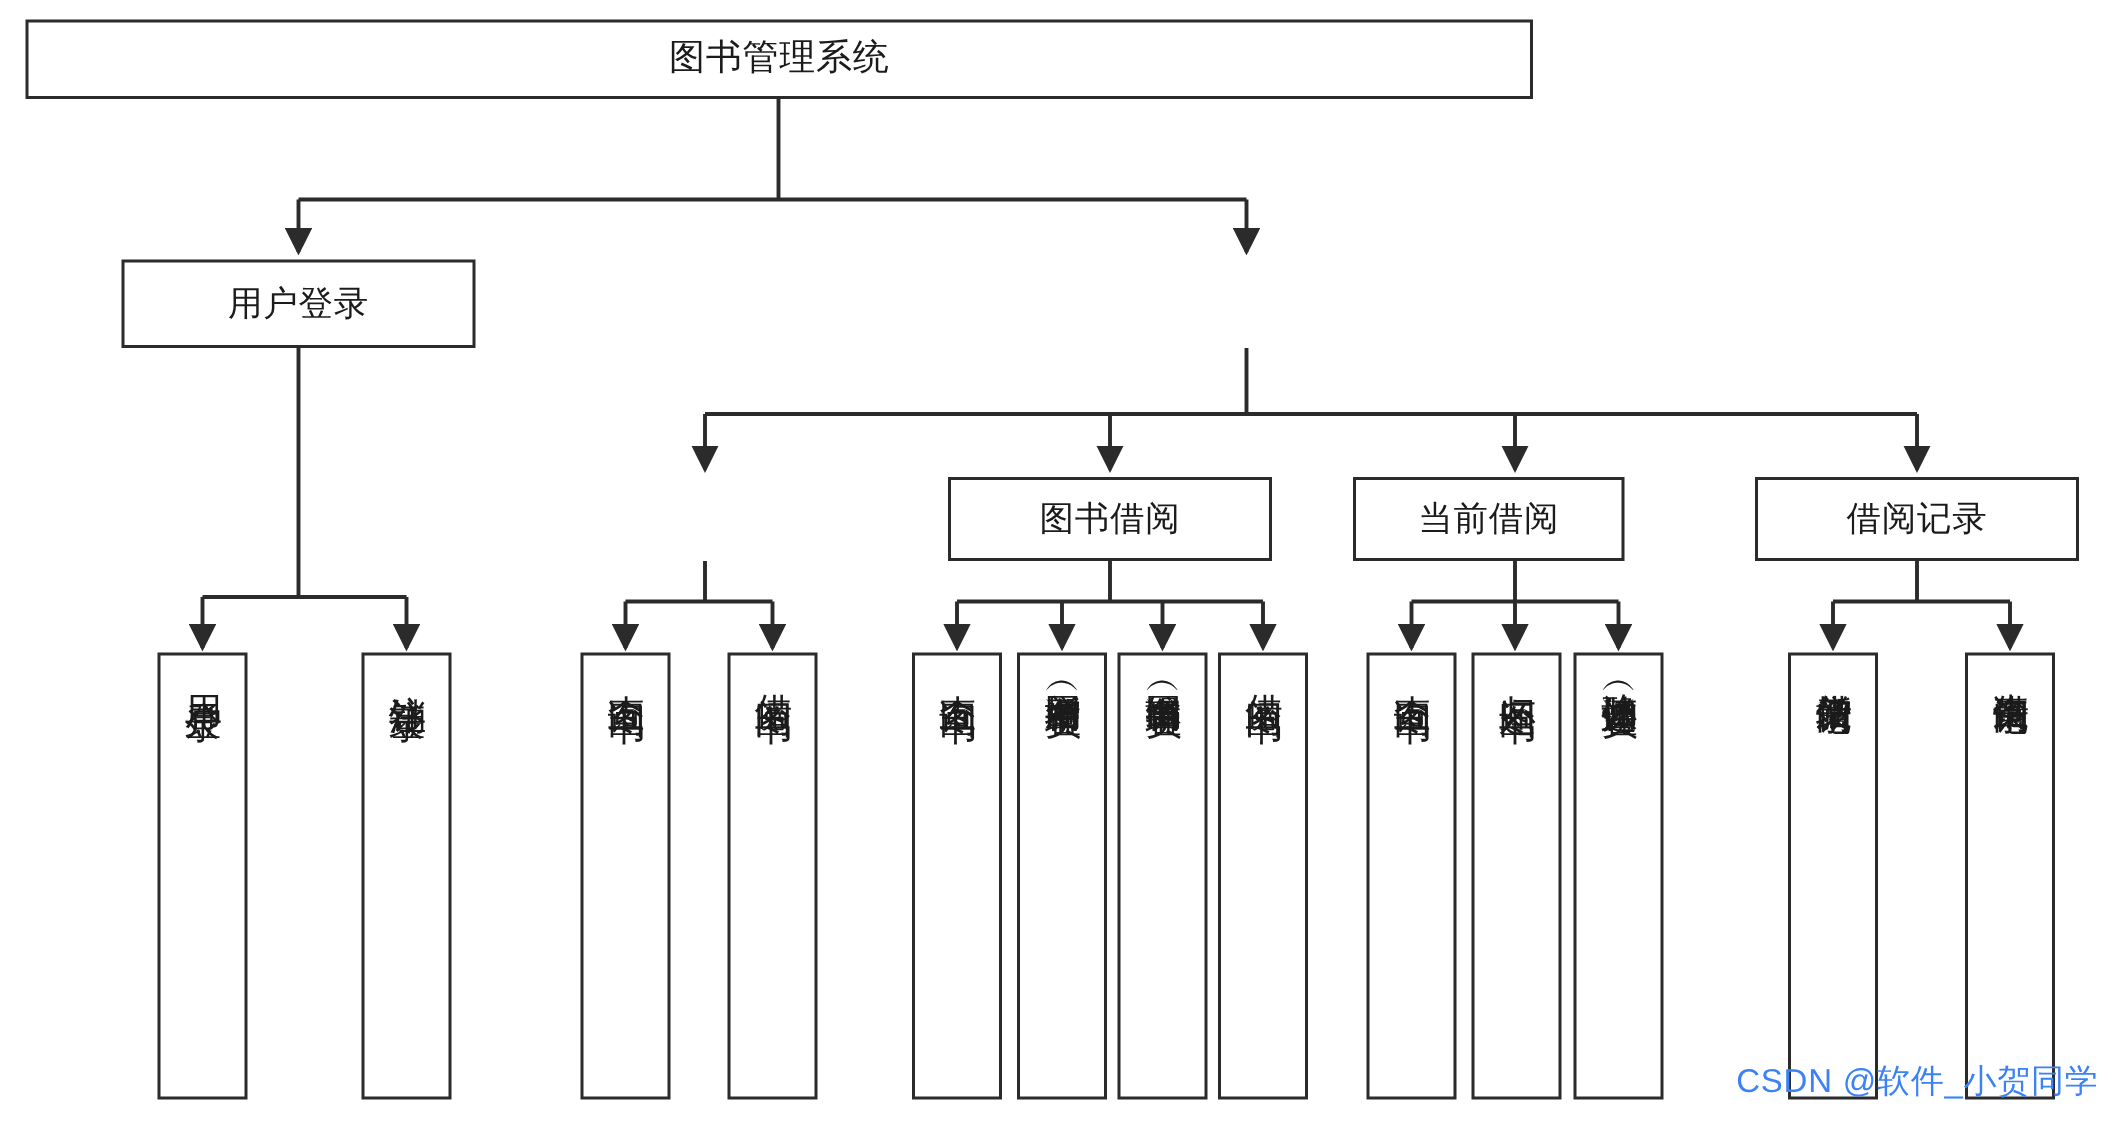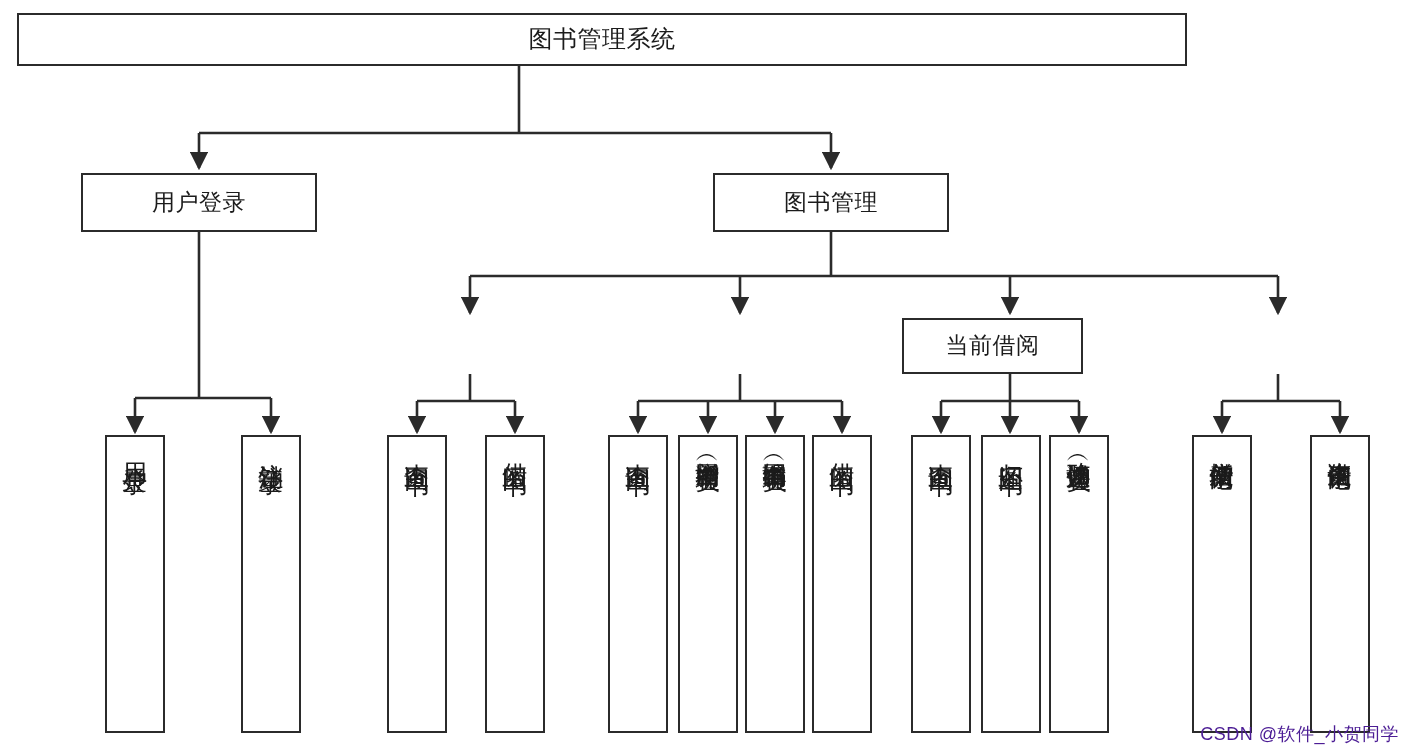--- a/index.html
+++ b/index.html
@@ -63,23 +63,23 @@
     letter-spacing: 3px;
     white-space: normal;
   }
   .v-node.tight .lbl {
     font-size: 24px;
     letter-spacing: 1px;
   }
   #watermark {
     position: absolute;
     right: 6px;
-    bottom: 1px;
-    font-size: 18px;
-    color: #4c1d95;
+    bottom: 11px;
+    font-size: 22px;
+    color: #3b82f6;
     letter-spacing: 0.5px;
     white-space: nowrap;
     user-select: none;
   }
 </style>
 </head>
 <body>
 
 <div id="canvas">
 
@@ -127,38 +127,41 @@
       <path d="M 1079 401 L 1079 432" marker-end="url(#arrow)"></path>
 
       <path d="M 1278 374 L 1278 401"></path>
       <path d="M 1222 401 L 1340 401"></path>
       <path d="M 1222 401 L 1222 432" marker-end="url(#arrow)"></path>
       <path d="M 1340 401 L 1340 432" marker-end="url(#arrow)"></path>
 
     </g>
   </svg>
 
-  <div class="node h-node root" style="left:17px; top:13px; width:1170px; height:53px;">
+  <div class="node h-node root" style="left:17px; top:13px; width:1005px; height:53px;">
     <span class="lbl">图书管理系统</span>
   </div>
 
   <div class="node h-node" style="left:81px; top:173px; width:236px; height:59px;">
     <span class="lbl">用户登录</span>
   </div>
 
-  <div class="node h-node" style="left:713px; top:173px; width:236px; height:59px;">
-    <span class="lbl">图书管理</span>
-  </div>
-
-
+
+
+  <div class="node h-node" style="left:632px; top:318px; width:216px; height:56px;">
+    <span class="lbl">图书借阅</span>
+  </div>
 
   <div class="node h-node" style="left:902px; top:318px; width:181px; height:56px;">
     <span class="lbl">当前借阅</span>
   </div>
 
+  <div class="node h-node" style="left:1170px; top:318px; width:216px; height:56px;">
+    <span class="lbl">借阅记录</span>
+  </div>
 
   <div class="node v-node" style="left:105px; top:435px; width:60px; height:298px;">
     <span class="lbl">用户登录</span>
   </div>
 
   <div class="node v-node" style="left:241px; top:435px; width:60px; height:298px;">
     <span class="lbl">注销登录</span>
   </div>
 
   <div class="node v-node" style="left:387px; top:435px; width:60px; height:298px;">

